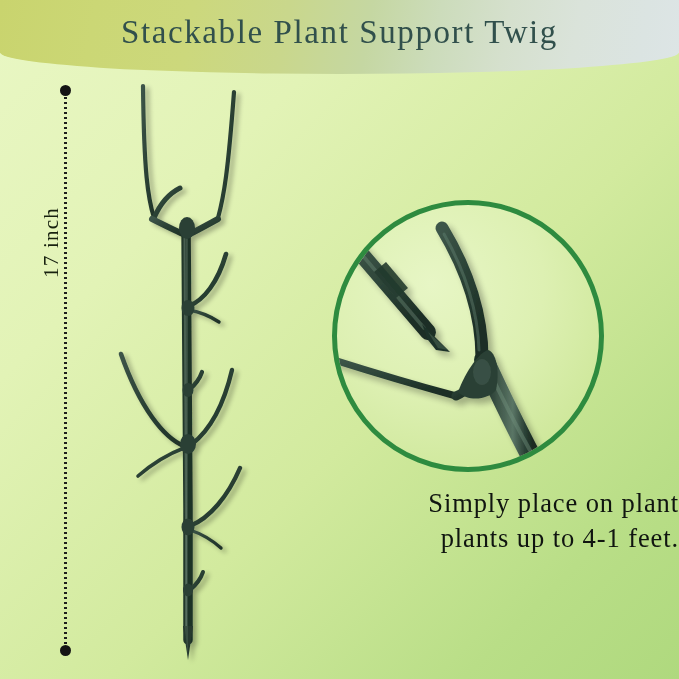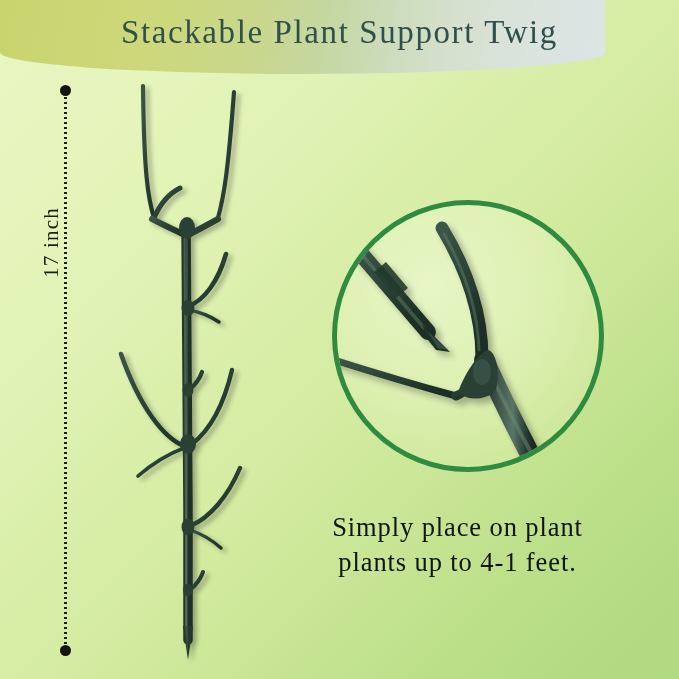--- a/index.html
+++ b/index.html
@@ -16,21 +16,21 @@
     width: 679px;
     height: 679px;
     overflow: hidden;
     background: linear-gradient(135deg, #e9f7c4 0%, #e2f3b6 28%, #d2ea9e 58%, #b9de87 84%, #afd97e 100%);
   }
 
   
   #header-band {
     position: absolute;
     left: 0; top: 0;
-    width: 605px;
+    width: 679px;
     height: 74px;
     background: linear-gradient(100deg,
         #c9d46e 0%,
         #cbd775 14%,
         #ccd87c 28%,
         #c9d78c 42%,
         #c5d7a2 54%,
         #ccdcbb 64%,
         #d5e0cd 74%,
         #dae3da 84%,
@@ -122,23 +122,23 @@
   #detail-svg {
     position: absolute;
     left: -5px;
     top: -5px;
   }
 
   
   #caption {
     position: absolute;
     left: 236px;
-    top: 510px;
+    top: 486px;
     width: 443px;
-    text-align: center;
+    text-align: right;
     font-size: 26.5px;
     line-height: 35px;
     letter-spacing: 0.9px;
     color: #101510;
     font-family: "Liberation Serif", serif;
   }
   #caption div { white-space: nowrap; }
 </style>
 </head>
 <body>

